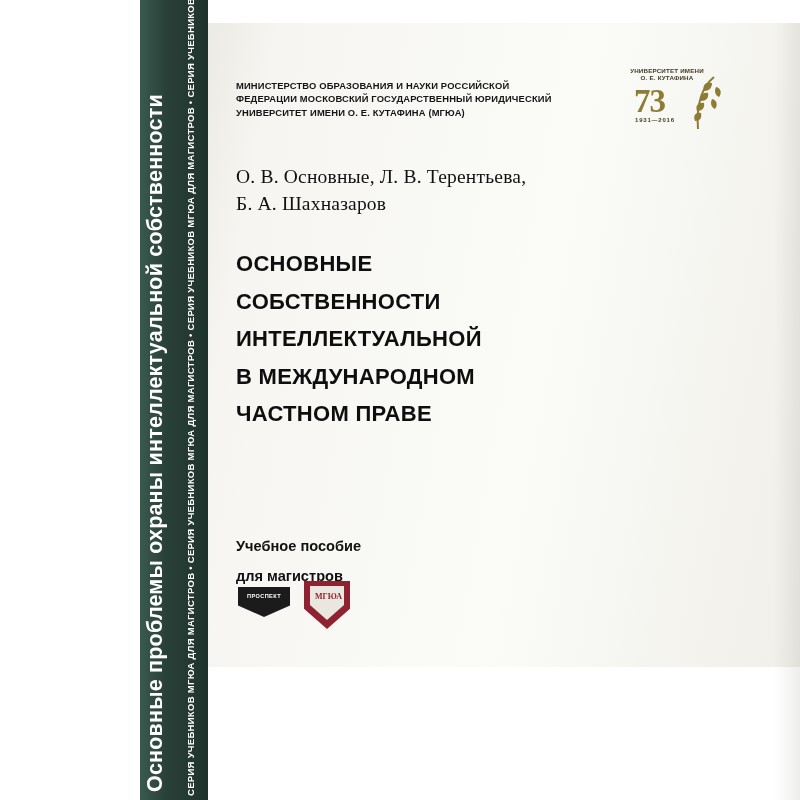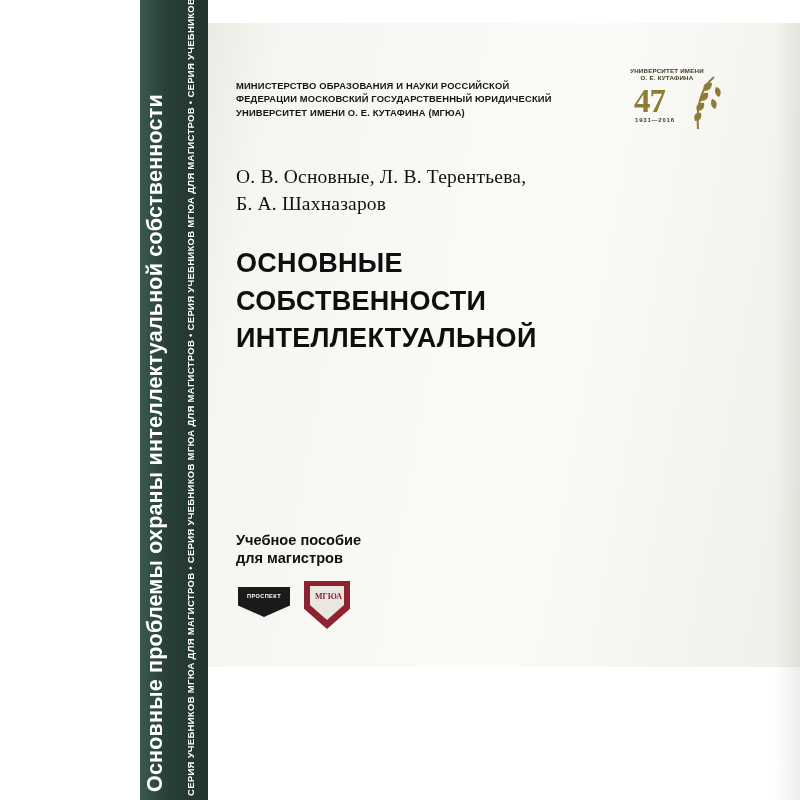--- a/index.html
+++ b/index.html
@@ -170,37 +170,37 @@
     font-family: "Liberation Serif", serif;
     letter-spacing: 0.2px;
   }
 
   .main-title {
     position: absolute;
     left: 0;
     top: 222px;
     width: 400px;
     color: #0e0e0e;
-    font-size: 27px;
+    font-size: 22px;
     font-weight: bold;
     line-height: 37.5px;
     letter-spacing: 0.3px;
     text-transform: uppercase;
   }
   .main-title div { white-space: nowrap; }
 
   .subtitle {
     position: absolute;
     left: 0;
     top: 508px;
     width: 320px;
     color: #111111;
     font-size: 14.6px;
     font-weight: bold;
-    line-height: 18px;
+    line-height: 30px;
   }
 
   
   .pub-logo {
     position: absolute;
     left: 30px;
     bottom: 42px;
     width: 52px;
     height: 38px;
   }
@@ -263,40 +263,42 @@
     <div class="spine-series">СЕРИЯ УЧЕБНИКОВ МГЮА ДЛЯ МАГИСТРОВ • СЕРИЯ УЧЕБНИКОВ МГЮА ДЛЯ МАГИСТРОВ • СЕРИЯ УЧЕБНИКОВ МГЮА ДЛЯ МАГИСТРОВ • СЕРИЯ УЧЕБНИКОВ МГЮА ДЛЯ МАГИСТРОВ</div>
   </div>
 
   <div class="cover">
     <div class="cover-inner">
 
       <div class="publisher-block">МИНИСТЕРСТВО ОБРАЗОВАНИЯ И НАУКИ РОССИЙСКОЙ ФЕДЕРАЦИИ МОСКОВСКИЙ ГОСУДАРСТВЕННЫЙ ЮРИДИЧЕСКИЙ УНИВЕРСИТЕТ ИМЕНИ О. Е. КУТАФИНА (МГЮА)</div>
 
       <div class="emblem">
         <div class="emblem-label">УНИВЕРСИТЕТ ИМЕНИ О. Е. КУТАФИНА</div>
-        <div class="emblem-num">47</div>
+        <div class="emblem-num">73</div>
         <div class="emblem-years">1931—2016</div>
         <svg class="emblem-leaf" viewBox="0 0 40 62">
           <path d="M30 4 C18 14 12 30 14 56" stroke="#8d7c33" stroke-width="2" fill="none"></path>
           <path d="M28 10 C22 8 18 12 20 18 C25 18 28 15 28 10 Z" fill="#8d7c33"></path>
           <path d="M24 20 C18 19 15 23 17 28 C22 28 25 25 24 20 Z" fill="#8d7c33"></path>
           <path d="M20 30 C14 29 11 33 13 38 C18 38 21 35 20 30 Z" fill="#8d7c33"></path>
           <path d="M17 40 C11 39 9 43 11 48 C16 48 18 45 17 40 Z" fill="#8d7c33"></path>
           <path d="M32 14 C37 15 38 20 35 24 C31 22 30 18 32 14 Z" fill="#8d7c33"></path>
           <path d="M28 26 C33 27 34 32 31 36 C27 34 26 30 28 26 Z" fill="#8d7c33"></path>
         </svg>
       </div>
 
       <div class="authors" style="white-space: pre-line;">О. В. Основные, Л. В. Терентьева,
 Б. А. Шахназаров</div>
 
       <div class="main-title">
         <div>ОСНОВНЫЕ</div>
         <div>СОБСТВЕННОСТИ</div>
         <div>ИНТЕЛЛЕКТУАЛЬНОЙ</div>
+        <div>В МЕЖДУНАРОДНОМ</div>
+        <div>ЧАСТНОМ ПРАВЕ</div>
       </div>
 
       <div class="subtitle" style="white-space: pre-line;">Учебное пособие
 для магистров</div>
     </div>
 
     <div class="pub-logo">
       <div class="brick"></div>
       <div class="pname">ПРОСПЕКТ</div>
     </div>

